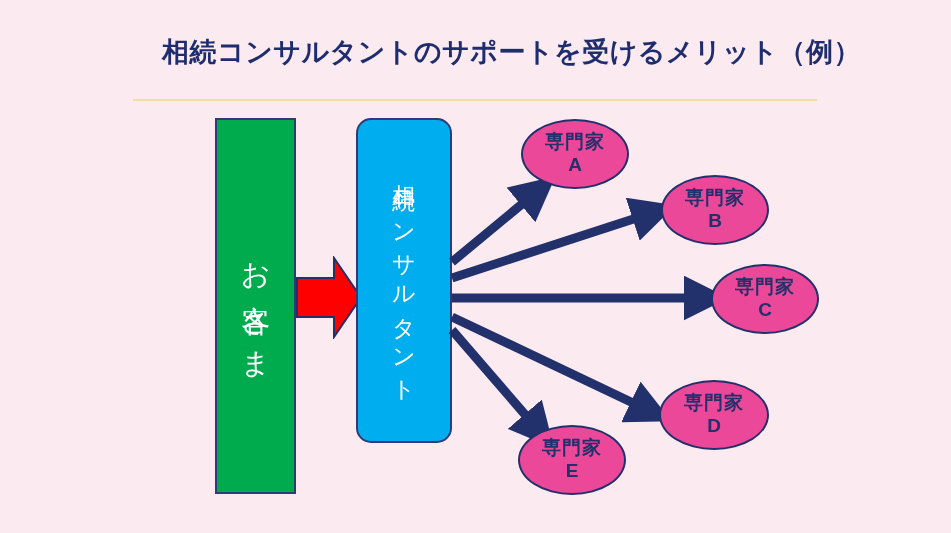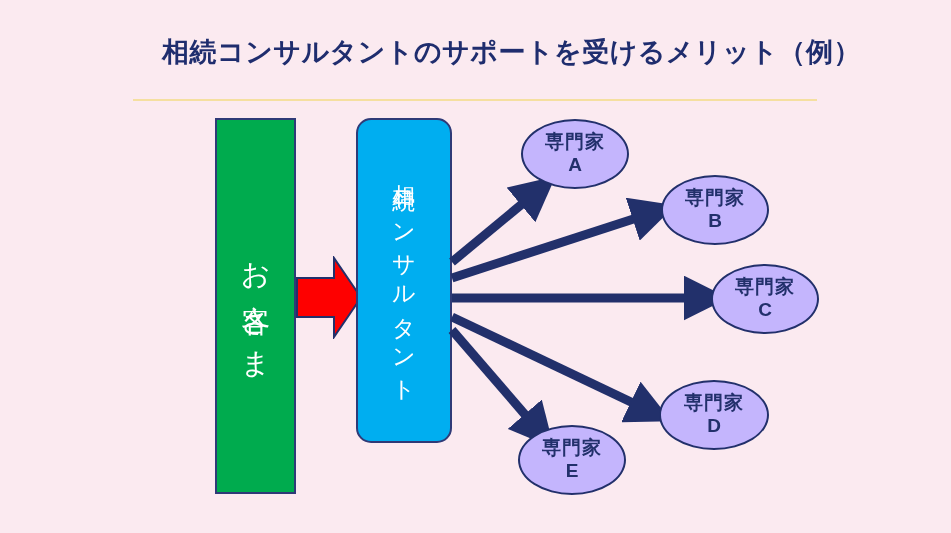--- a/index.html
+++ b/index.html
@@ -110,21 +110,21 @@
     left: 0;
     top: 0;
     width: 951px;
     height: 533px;
     pointer-events: none;
   }
 
   
   .expert {
     position: absolute;
-    background: #c4b5fd;
+    background: #ec4899;
     border: 2px solid #22306b;
     border-radius: 50%;
     box-sizing: border-box;
     display: flex;
     flex-direction: column;
     align-items: center;
     justify-content: center;
     color: #22306b;
     font-weight: bold;
     line-height: 1.1;

